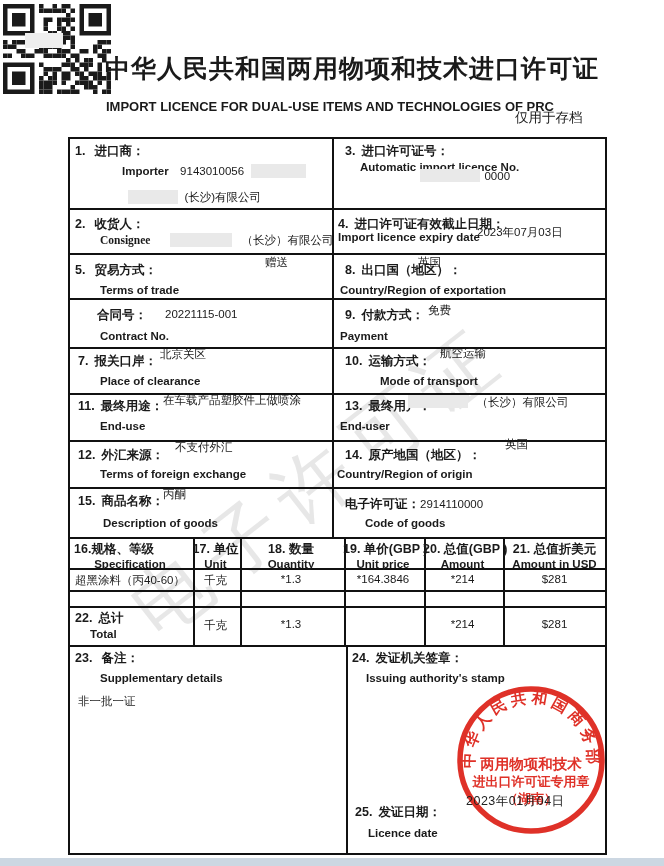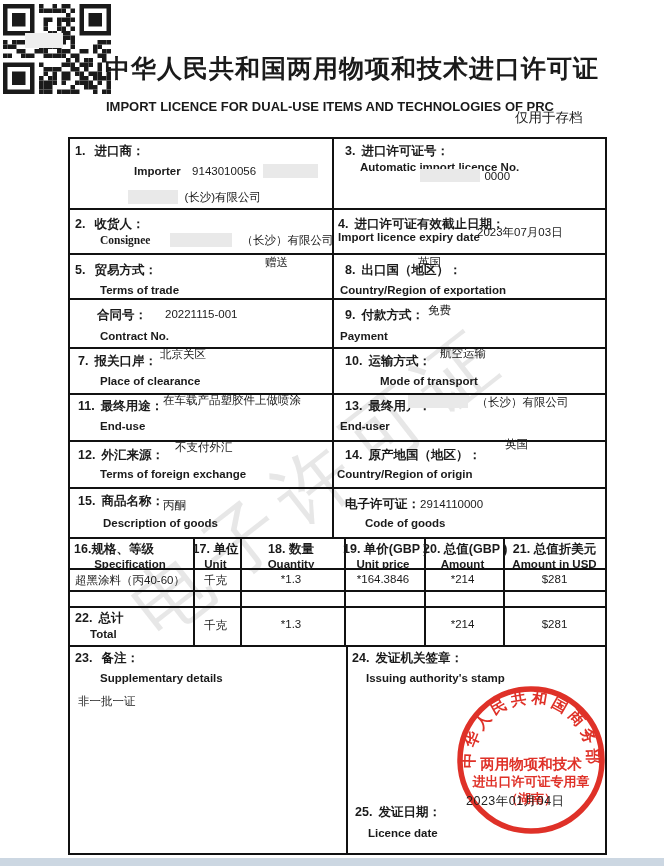--- a/index.html
+++ b/index.html
@@ -235,21 +235,21 @@
       <div class="vline" style="left:123px;top:398px;height:108px;"></div>
       <div class="vline" style="left:170px;top:398px;height:108px;"></div>
       <div class="vline" style="left:274px;top:398px;height:108px;"></div>
       <div class="vline" style="left:354px;top:398px;height:108px;"></div>
       <div class="vline" style="left:433px;top:398px;height:108px;"></div>
 
       <div class="vline" style="left:276px;top:506px;height:210px;"></div>
     </div>
 
     <div class="abs cn" style="left:75px;top:143px;"><span class="no">1.</span><span>进口商：</span></div>
-    <div class="abs" style="left:104px;top:161px;padding-left:30px;">
+    <div class="abs" style="left:92px;top:161px;padding-left:30px;">
       <span class="en">Importer</span>
       <span class="val" style="margin-left:7px;">9143010056</span>
       <span class="redact" style="width:55px;height:14px;margin-left:2px;"></span>
     </div>
     <div class="abs" style="left:128px;top:187px;">
       <span class="redact" style="width:50px;height:14px;"></span>
       <span class="val" style="margin-left:2px;">(长沙)有限公司</span>
     </div>
 
     <div class="abs cn" style="left:345px;top:143px;"><span class="no" style="margin-right:6px;">3.</span><span>进口许可证号：</span></div>
@@ -307,21 +307,21 @@
 
     <div class="abs cn" style="left:78px;top:447px;"><span class="no" style="margin-right:6px;">12.</span><span>外汇来源：</span></div>
     <div class="abs val" style="left:175px;top:440px;">不支付外汇</div>
     <div class="abs en" style="left:100px;top:468px;">Terms of foreign exchange</div>
 
     <div class="abs cn" style="left:345px;top:447px;"><span class="no" style="margin-right:6px;">14.</span><span>原产地国（地区）：</span></div>
     <div class="abs val" style="left:505px;top:437px;">英国</div>
     <div class="abs en" style="left:337px;top:468px;">Country/Region of origin</div>
 
     <div class="abs cn" style="left:78px;top:493px;"><span class="no" style="margin-right:6px;">15.</span><span>商品名称：</span></div>
-    <div class="abs val" style="left:163px;top:498px;text-align:right;">丙酮</div>
+    <div class="abs val" style="left:163px;top:487px;text-align:right;">丙酮</div>
     <div class="abs en" style="left:103px;top:517px;">Description of goods</div>
     <div class="abs cn" style="left:345px;top:496px;">电子许可证：</div>
     <div class="abs val" style="left:420px;top:498px;">2914110000</div>
     <div class="abs en" style="left:365px;top:517px;">Code of goods</div>
 
     <div class="abs cn" style="left:74px;top:541px;text-align:right;">16.规格、等级</div>
     <div class="abs en ctr" style="left:68px;top:558px;width:124px;">Specification</div>
     <div class="abs cn ctr" style="left:192px;top:541px;width:47px;">17. 单位</div>
     <div class="abs en ctr" style="left:192px;top:558px;width:47px;">Unit</div>
     <div class="abs cn ctr" style="left:239px;top:541px;width:104px;">18. 数量</div>

